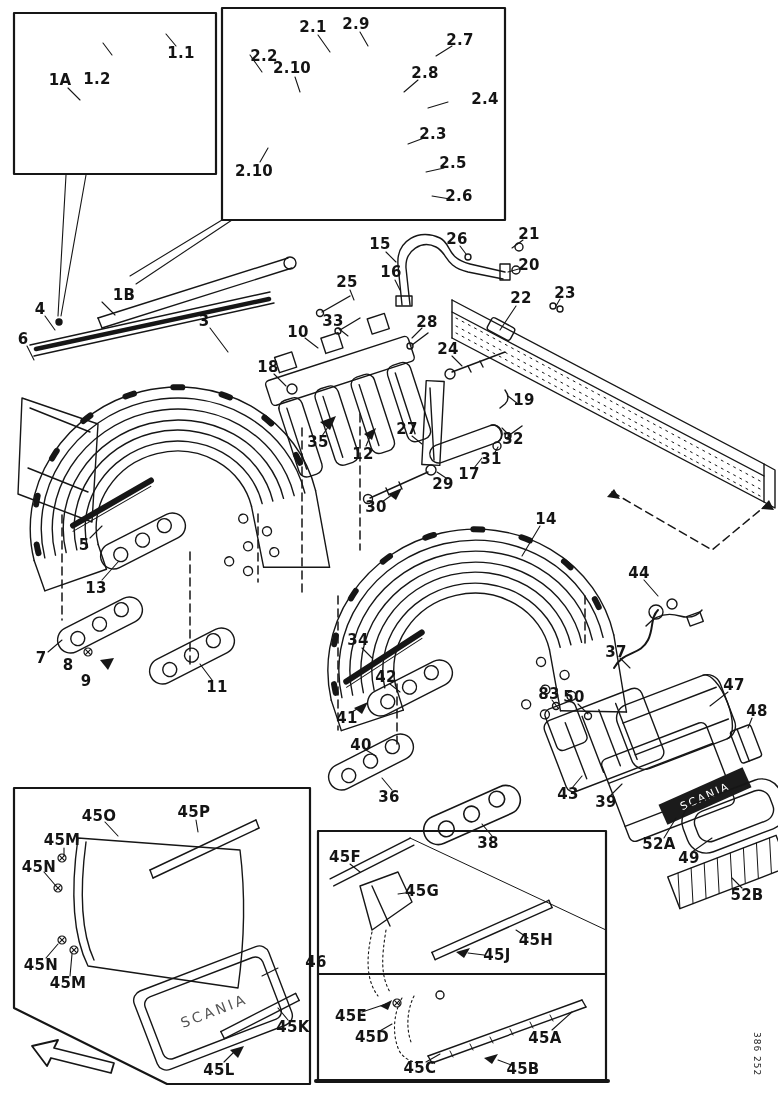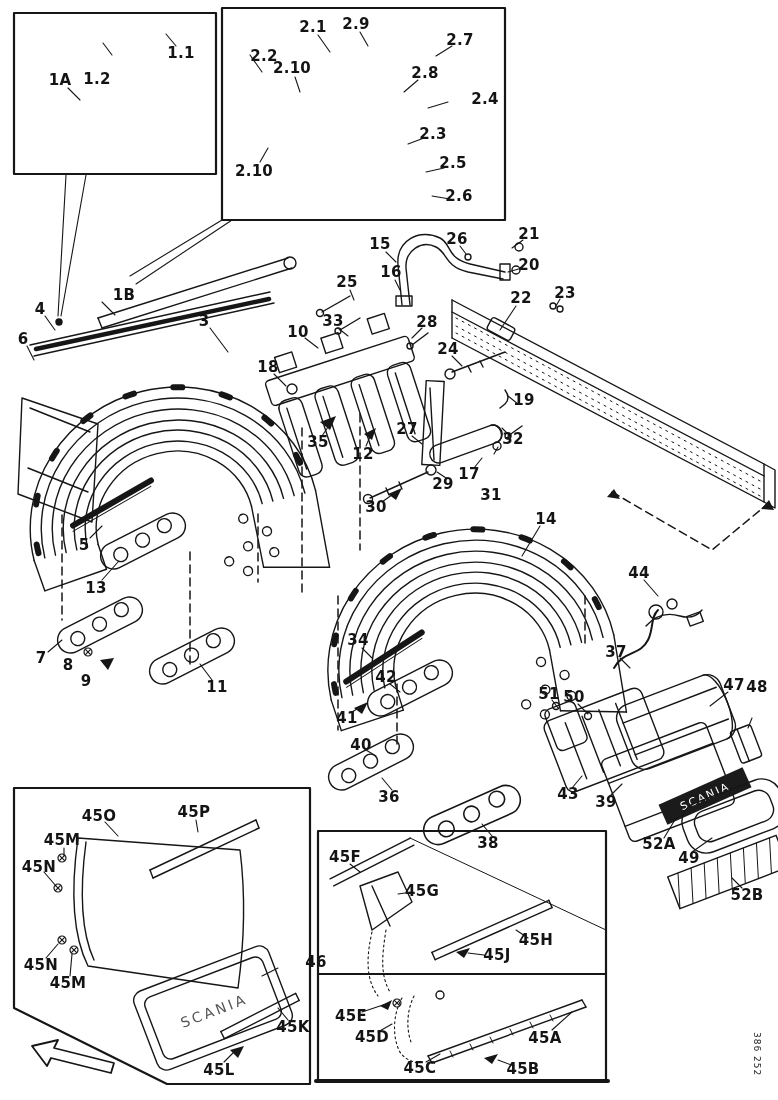--- a/index.html
+++ b/index.html
@@ -338,40 +338,40 @@
       <span class="callout" style="left: 298px; top: 332px;">10</span>
       <span class="callout" style="left: 333px; top: 321px;">33</span>
       <span class="callout" style="left: 427px; top: 322px;">28</span>
       <span class="callout" style="left: 448px; top: 349px;">24</span>
       <span class="callout" style="left: 268px; top: 367px;">18</span>
       <span class="callout" style="left: 524px; top: 400px;">19</span>
       <span class="callout" style="left: 318px; top: 442px;">35</span>
       <span class="callout" style="left: 363px; top: 454px;">12</span>
       <span class="callout" style="left: 407px; top: 429px;">27</span>
       <span class="callout" style="left: 513px; top: 439px; text-align: center;">32</span>
-      <span class="callout" style="left: 491px; top: 459px; margin-top: 36px;">31</span>
+      <span class="callout" style="left: 491px; top: 459px;">31</span>
       <span class="callout" style="left: 469px; top: 474px;">17</span>
       <span class="callout" style="left: 443px; top: 484px;">29</span>
       <span class="callout" style="left: 376px; top: 507px;">30</span>
       <span class="callout" style="left: 84px; top: 545px;">5</span>
       <span class="callout" style="left: 96px; top: 588px;">13</span>
       <span class="callout" style="left: 546px; top: 519px;">14</span>
       <span class="callout" style="left: 41px; top: 658px;">7</span>
       <span class="callout" style="left: 68px; top: 665px;">8</span>
       <span class="callout" style="left: 86px; top: 681px;">9</span>
       <span class="callout" style="left: 217px; top: 687px;">11</span>
       <span class="callout" style="left: 639px; top: 573px;">44</span>
       <span class="callout" style="left: 358px; top: 640px;">34</span>
       <span class="callout" style="left: 616px; top: 652px;">37</span>
       <span class="callout" style="left: 386px; top: 677px;">42</span>
       <span class="callout" style="left: 734px; top: 685px;">47</span>
       <span class="callout" style="left: 347px; top: 718px;">41</span>
-      <span class="callout" style="left: 549px; top: 694px;">51</span>
+      <span class="callout" style="left: 549px; top: 694px;">83</span>
       <span class="callout" style="left: 574px; top: 697px;">50</span>
-      <span class="callout" style="left: 757px; top: 687px;">48</span>
+      <span class="callout" style="left: 757px; top: 711px;">48</span>
       <span class="callout" style="left: 361px; top: 745px;">40</span>
       <span class="callout" style="left: 389px; top: 797px;">36</span>
       <span class="callout" style="left: 568px; top: 794px;">43</span>
       <span class="callout" style="left: 606px; top: 802px;">39</span>
       <span class="callout" style="left: 488px; top: 843px;">38</span>
       <span class="callout" style="left: 659px; top: 844px;">52A</span>
       <span class="callout" style="left: 689px; top: 858px;">49</span>
       <span class="callout" style="left: 747px; top: 895px;">52B</span>
       <span class="callout" style="left: 99px; top: 816px;">45O</span>
       <span class="callout" style="left: 194px; top: 812px;">45P</span>

